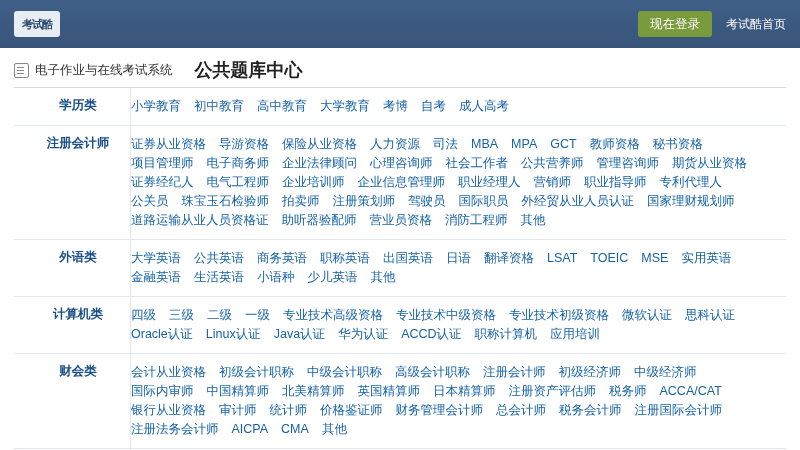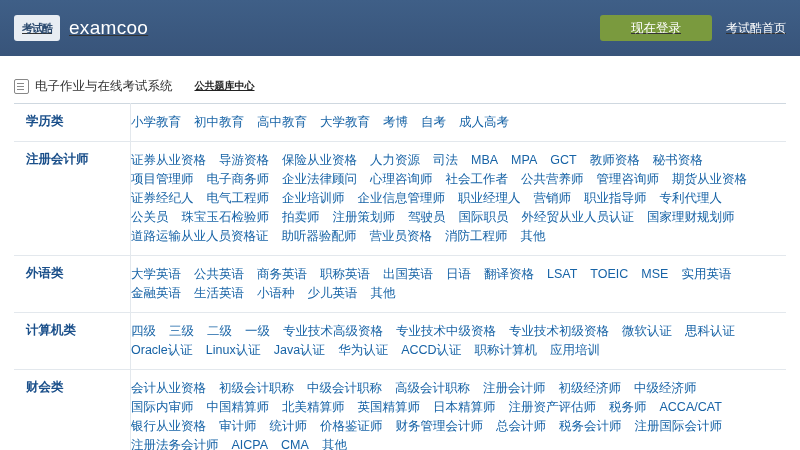--- a/index.html
+++ b/index.html
@@ -11,28 +11,27 @@
     height: 450px;
     background: #ffffff;
     font-family: "Liberation Sans", sans-serif;
     font-size: 12px;
     color: #333;
     overflow: hidden;
   }
 
   
   .header {
-    height: 56px;
+    height: 48px;
     background: #3d5a80;
     background: linear-gradient(#3f5f87, #38547a);
     display: flex;
     align-items: center;
     padding: 0 14px;
     box-sizing: border-box;
-    text-decoration: underline;
   }
   .logo-badge {
     width: 46px;
     height: 26px;
     background: #e8edf3;
     border-radius: 3px;
     display: flex;
     align-items: center;
     justify-content: center;
     color: #2b4a6f;
@@ -44,21 +43,21 @@
   .logo-text {
     color: #ffffff;
     font-size: 19px;
     margin-left: 9px;
     letter-spacing: 0.3px;
   }
   .header-spacer { flex: 1; }
   .btn {
     height: 26px;
     line-height: 26px;
-    padding: 0 31px;
+    padding: 0 12px;
     border-radius: 3px;
     font-size: 12.5px;
     color: #fff;
     margin-left: 8px;
     cursor: pointer;
     border: none;
     font-family: "Liberation Sans", sans-serif;
   }
   .btn-login { background: #7a9a3e; }
   .btn-register { background: #d9534f; }
@@ -70,21 +69,21 @@
     cursor: pointer;
   }
 
   
   .subbar {
     height: 26px;
     display: flex;
     align-items: center;
     padding: 0 14px;
     box-sizing: border-box;
-    margin-top: 17px;
+    margin-top: 9px;
   }
   .subbar-icon {
     width: 13px;
     height: 13px;
     border: 1px solid #888;
     border-radius: 2px;
     position: relative;
     margin-right: 6px;
     flex: none;
     background: #fff;
@@ -97,64 +96,63 @@
     background: #888;
     box-shadow: 0 3px 0 #888, 0 6px 0 #888;
   }
   .subbar-title {
     color: #333;
     font-size: 12.5px;
   }
   .subbar-sep { width: 22px; }
   .subbar-sub {
     color: #222;
-    font-size: 10px;
+    font-size: 18px;
     font-weight: bold;
-    text-decoration: underline;
   }
 
   
   .cat-table {
     width: 772px;
     margin: 4px auto 0 auto;
     border-collapse: collapse;
     border-top: 1px solid #cfd8e0;
   }
   .cat-table tr { border-bottom: 1px solid #e3e8ed; }
   .cat-head {
     width: 104px;
     vertical-align: top;
     padding: 9px 0 9px 12px;
     color: #1a4f8a;
     font-size: 12.5px;
     font-weight: bold;
     white-space: nowrap;
     border-right: 1px solid #e3e8ed;
     cursor: pointer;
+    text-align: center;
   }
   .cat-body {
     vertical-align: top;
     padding: 9px 6px 9px 0;
     line-height: 19px;
   }
   .cat-link {
     color: #1763a6;
     text-decoration: none;
     font-size: 12.5px;
     margin-right: 13px;
     white-space: nowrap;
     cursor: pointer;
   }
 </style>
 </head>
 <body>
 
 <div class="header">
   <div class="logo-badge">考试酷</div>
-  <div class="logo-text">examcoo</div>
   <div class="header-spacer"></div>
   <button class="btn btn-login">现在登录</button>
   <a class="header-link">考试酷首页</a>
 </div>
 
 <div class="subbar">
   <span class="subbar-icon"></span>
   <span class="subbar-title">电子作业与在线考试系统</span>
   <span class="subbar-sep"></span>
   <span class="subbar-sub">公共题库中心</span>

